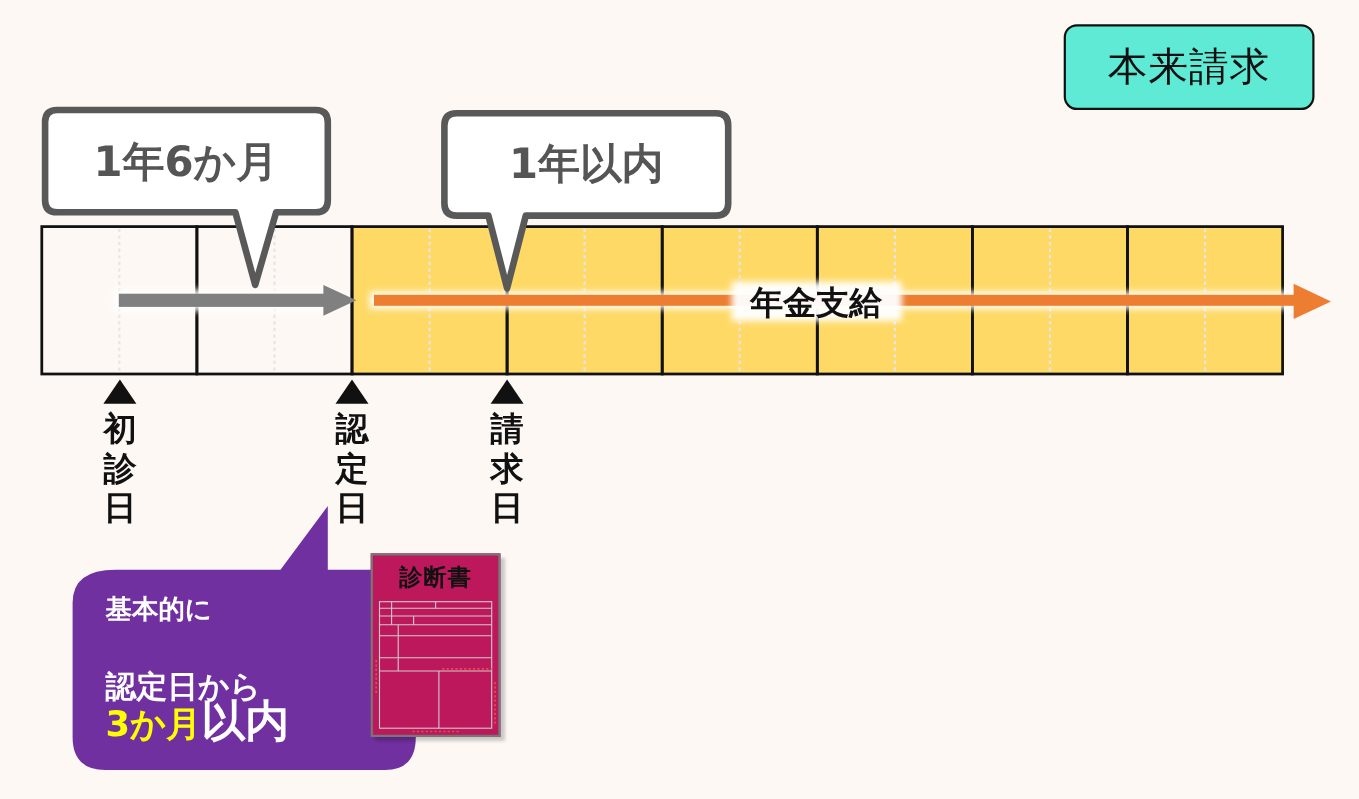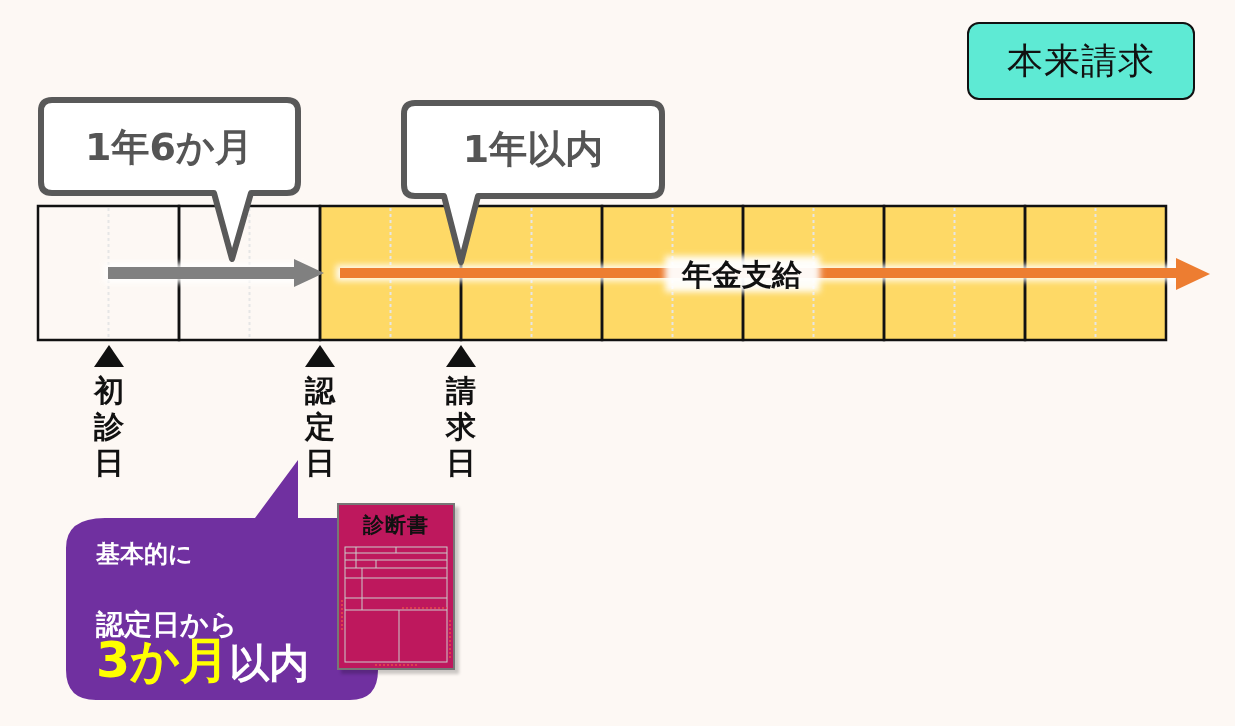--- a/index.html
+++ b/index.html
@@ -97,21 +97,21 @@
 </div>
 <div class="vlabel" style="left:441px; top:373px;">
   <span>請</span>
   <span>求</span>
   <span>日</span>
 </div>
 
 <div class="call-text" style="top:538px; font-size:24px;">基本的に</div>
 <div class="call-text" style="top:576px; font-size:28px;margin-top:30px;">認定日から</div>
 <div class="call-text" style="top:628px; font-size:40px;">
-  <span style="color:#ffff00; font-size:49px;">3か月</span><span>以内</span>
+  <span style="color:#ffff00; font-size:32px;">3か月</span><span>以内</span>
 </div>
 
 <div class="doc">
   <div class="doc-title">診断書</div>
   <svg width="114" height="163" style="position:absolute;left:0;top:0;">
     <g stroke="#ccc" stroke-width="1" fill="none">
       <rect x="6" y="42" width="102" height="115"></rect>
       <line x1="6" y1="48" x2="108" y2="48"></line>
         <line x1="6" y1="55" x2="108" y2="55"></line>
       <line x1="6" y1="63" x2="108" y2="63"></line>

